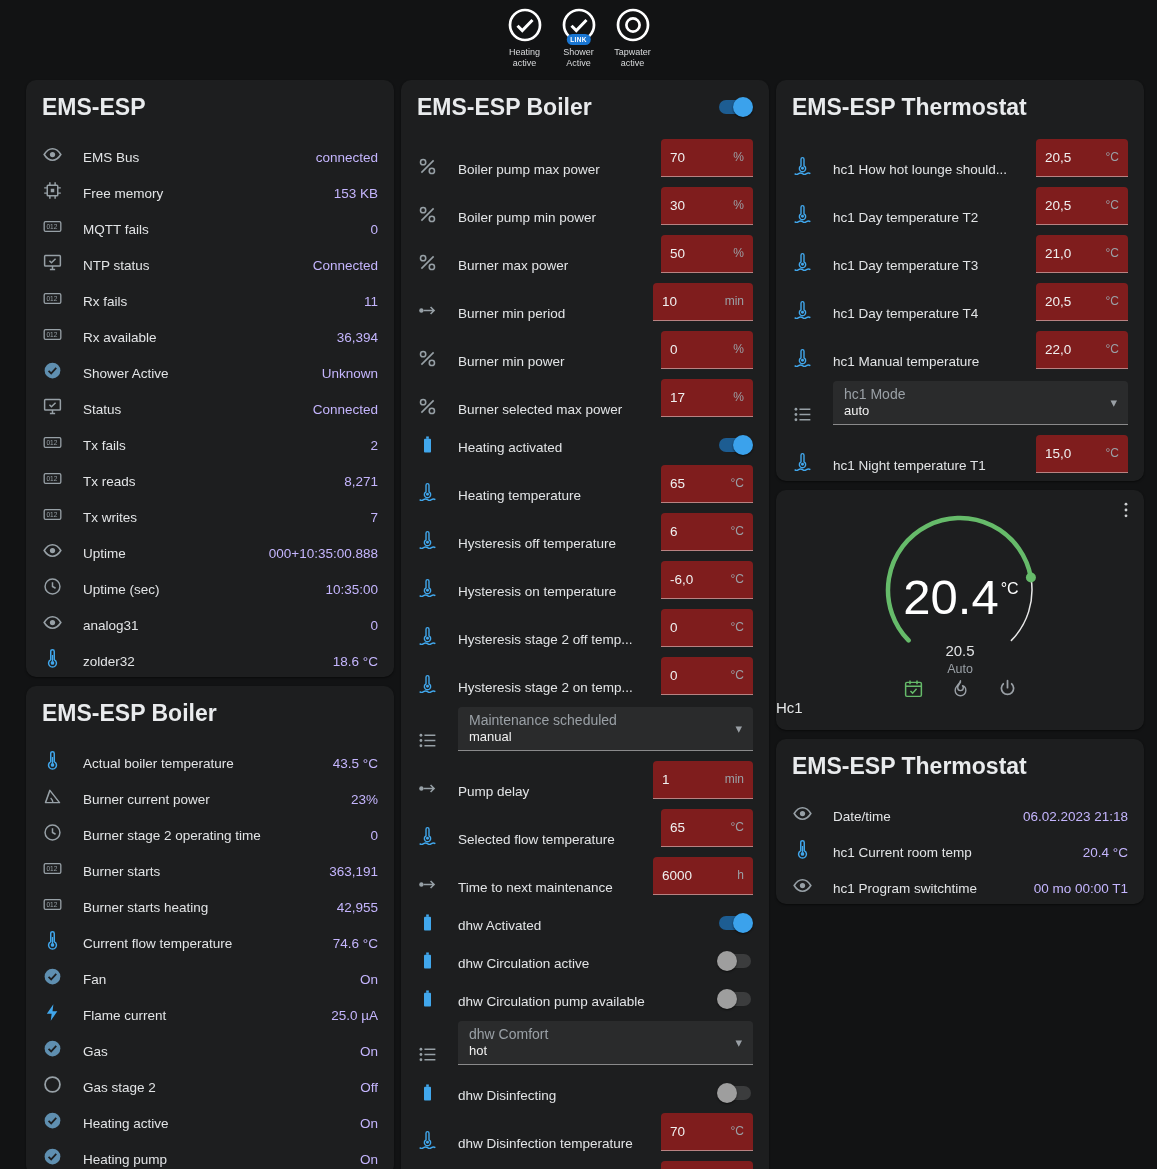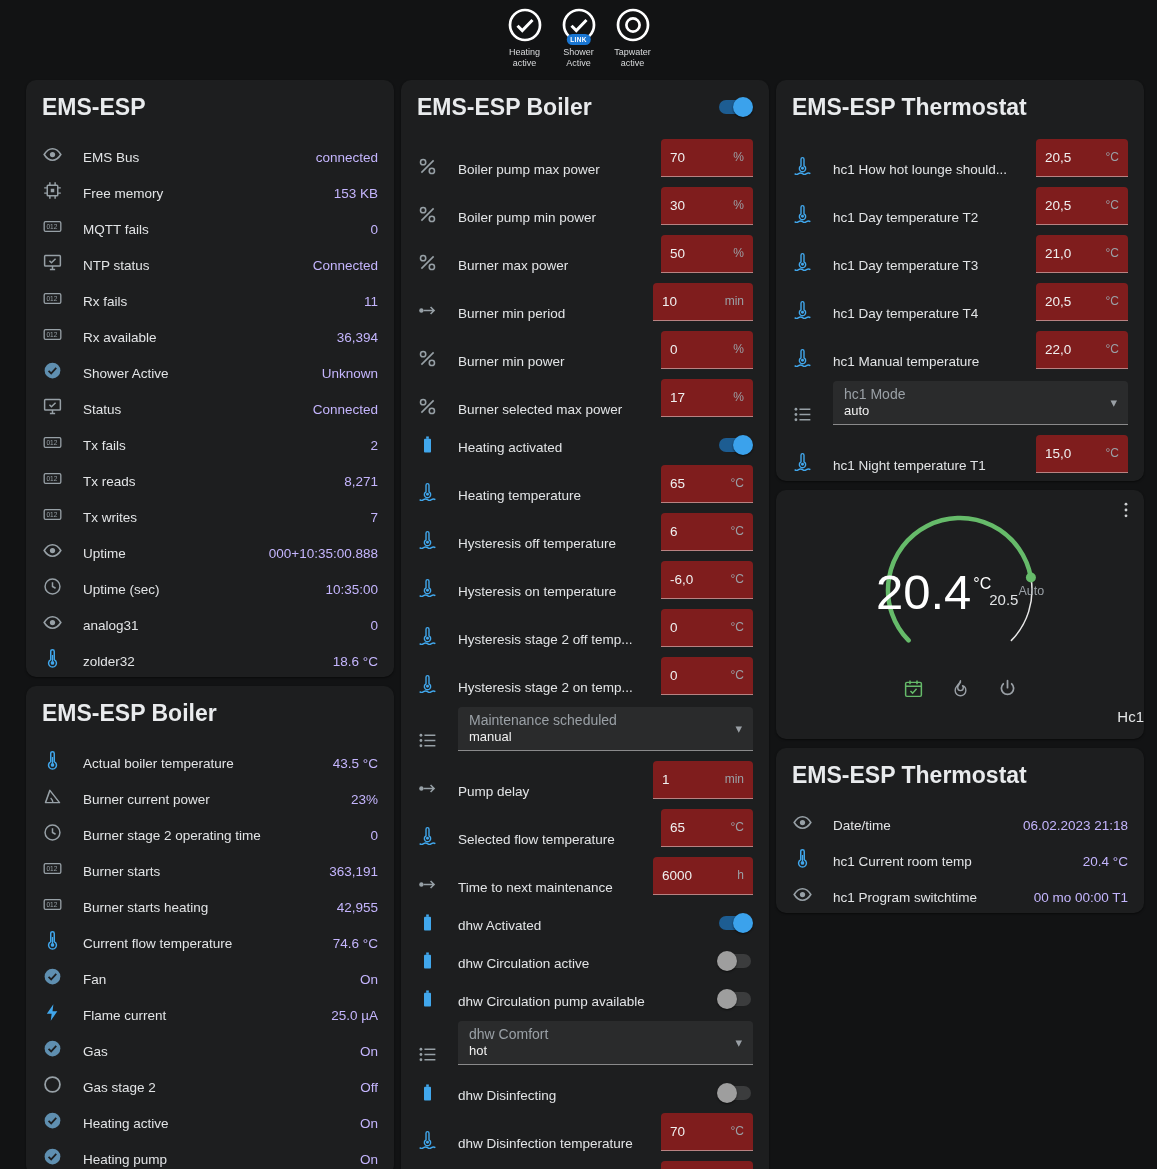--- a/index.html
+++ b/index.html
@@ -58,31 +58,31 @@
   .sellab{font-size:14px;color:#9aa0a6}
   .selval{font-size:13px;color:#f0f0f0;margin-top:1px}
   .caret{margin-left:auto;color:#9aa0a6;font-size:13px}
 
   
   .gauge-card{position:relative;padding-bottom:14px}
   .dots{position:absolute;top:10px;right:8px;width:20px;height:20px;color:#cfd1d3;cursor:pointer}
   .dots svg{width:100%;height:100%}
   .dial{position:relative;width:172px;height:172px;margin:14px auto 0}
   .dial svg{position:absolute;inset:0}
-  .dial-text{position:absolute;inset:0;display:flex;flex-direction:row;align-items:center;justify-content:center}
+  .dial-text{position:absolute;inset:0;display:flex;flex-direction:column;align-items:center;justify-content:flex-end}
   .cur{color:#fff;line-height:1;margin-top:6px}
   .cur-num{font-size:49px;font-weight:400}
   .cur-unit{font-size:16px;position:relative;top:-20px;left:2px;color:#fff}
   .tgt{font-size:15px;color:#e0e2e4;margin-top:20px}
   .dial-mode{font-size:12.5px;color:#9aa0a6;margin-top:3px}
   .modes{display:flex;justify-content:center;gap:26px;margin-top:2px}
   .mode-icon{width:21px;height:21px;color:#9aa0a6;cursor:pointer;display:flex}
   .mode-icon svg{width:100%;height:100%}
   .mode-icon.active{color:#66bb6a}
-  .zone{text-align:right;font-size:15px;color:#e4e6e7;margin-top:9px}
+  .zone{text-align:left;font-size:15px;color:#e4e6e7;}
 </style>
 </head>
 <body>
 
 <div class="badges" id="badges">
     <div class="badge">
       <div class="badge-circle"><svg viewBox="0 0 24 24">
           <circle cx="12" cy="12" r="10" fill="none" stroke="currentColor" stroke-width="1.8"></circle>
           <path d="M7 12.5l3.2 3.2L17 8.7" fill="none" stroke="currentColor" stroke-width="2"></path>
         </svg></div>

